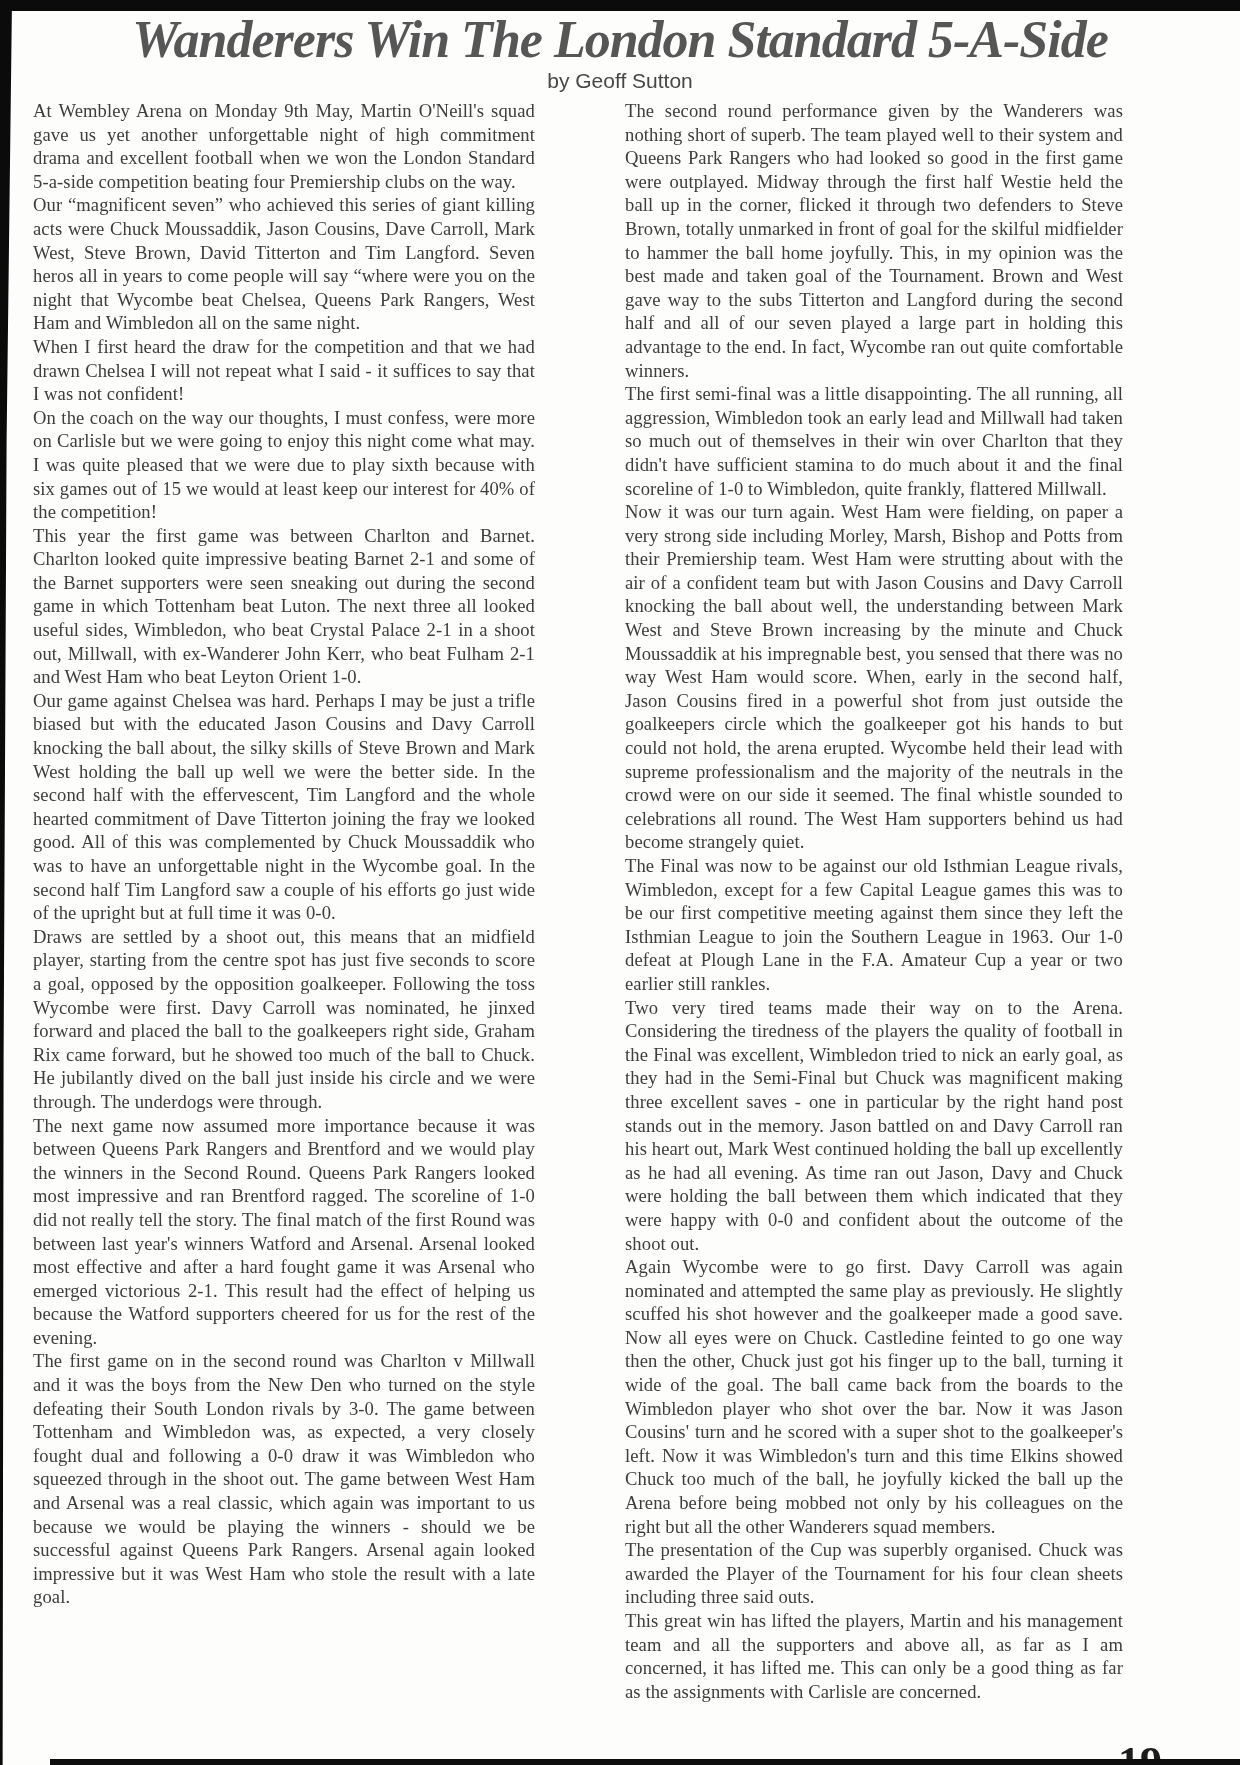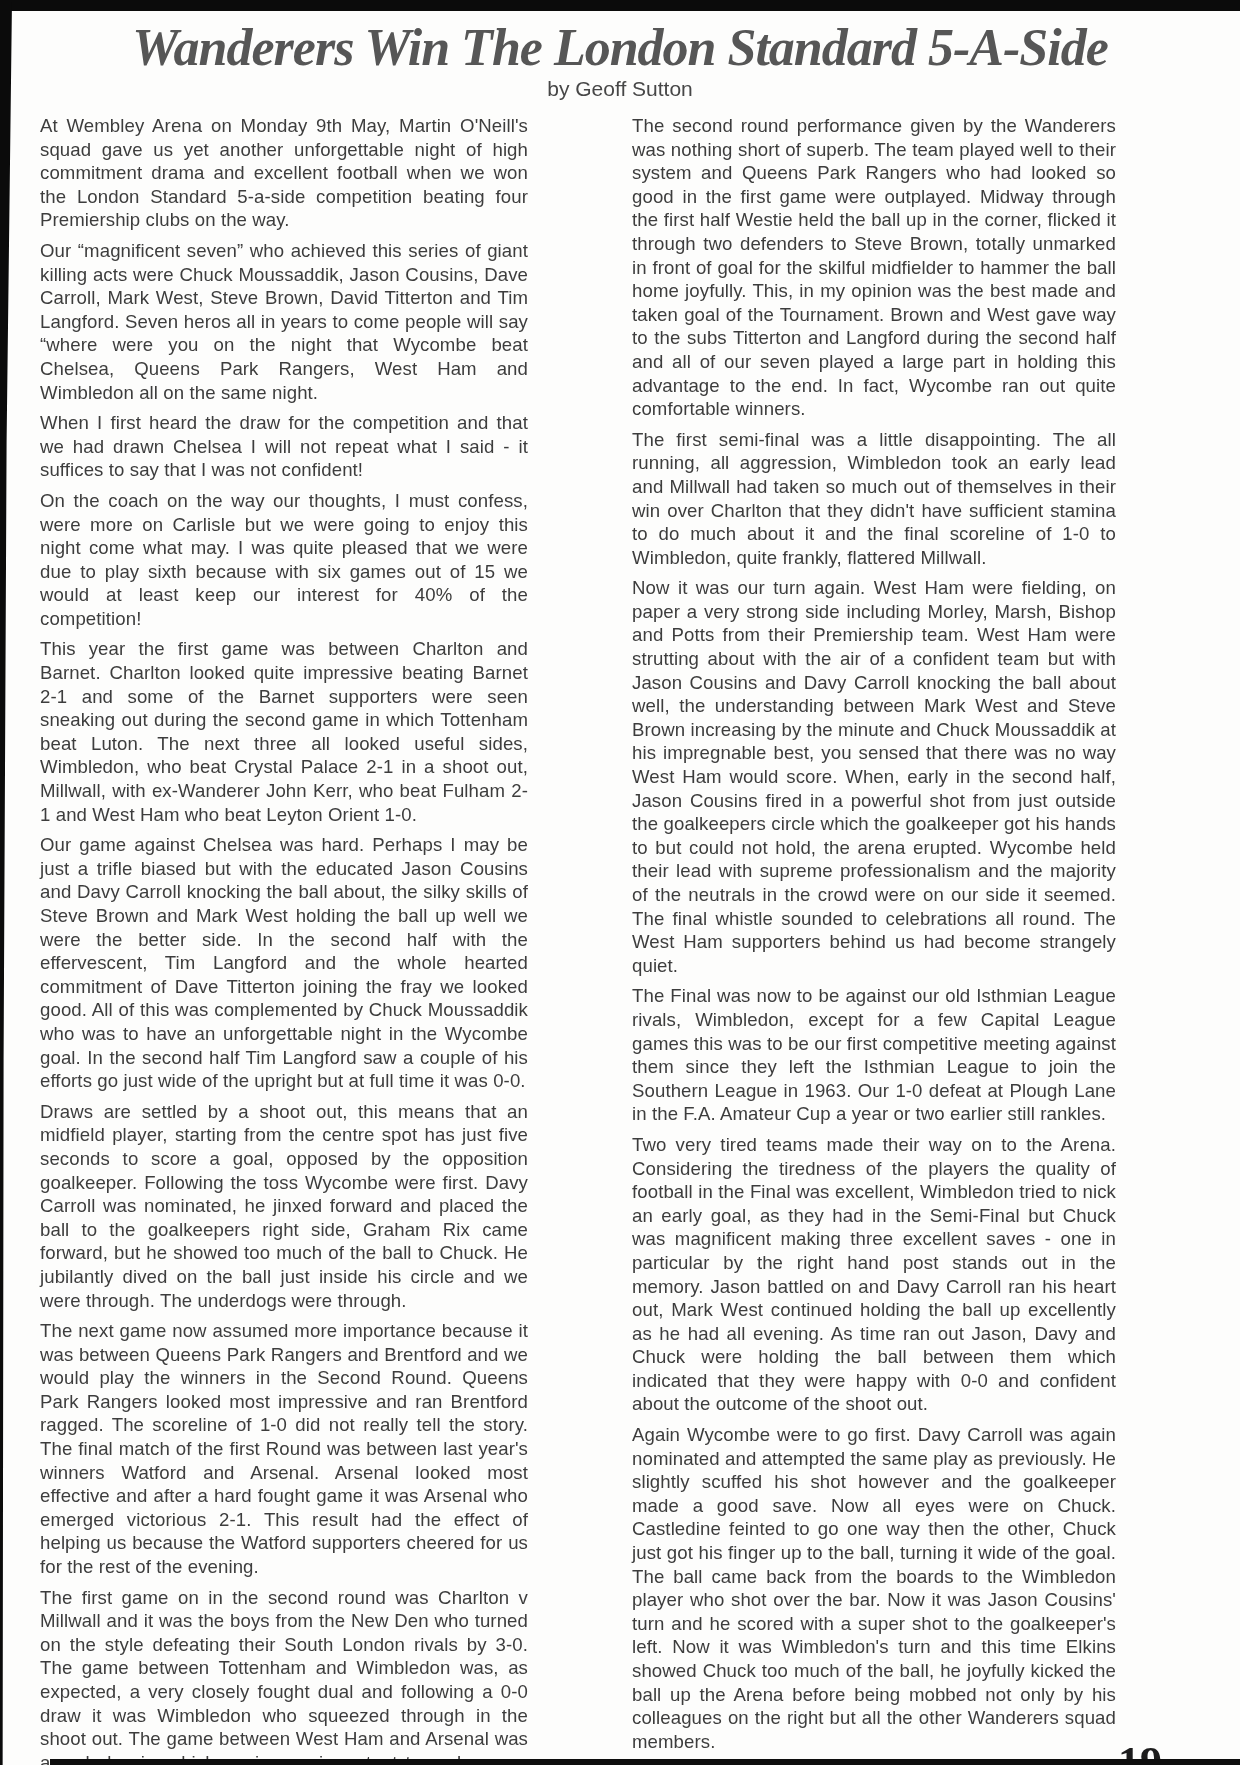--- a/index.html
+++ b/index.html
@@ -35,21 +35,21 @@
   }
   .bar-bottom {
     position: absolute;
     bottom: 0; left: 50px; right: 0;
     height: 6px;
     background: #0e0e0e;
     z-index: 6;
   }
   header {
     position: relative;
-    padding-top: 20px;
+    padding-top: 12px;
     text-align: center;
   }
   h1.title {
     margin: 0;
     font-family: "Liberation Serif", serif;
     font-style: italic;
     font-weight: bold;
     font-size: 52px;
     line-height: 56px;
     letter-spacing: -1px;
@@ -67,21 +67,21 @@
     column-gap: 90px;
   }
   .col {
     text-align: justify;
     font-size: 18.6px;
     line-height: 23.6px;
     letter-spacing: 0.1px;
   }
   .col-left  { width: 502px; }
   .col-right { width: 498px; }
-  .col p { margin: 7px; }
+  .col p { margin: 0; font-family: Liberation Serif, serif; }
   .page-number {
     position: absolute;
     bottom: 0;
     right: 78px;
     height: 21px;
     overflow: hidden;
     z-index: 4;
   }
   .page-number span {
     display: block;

